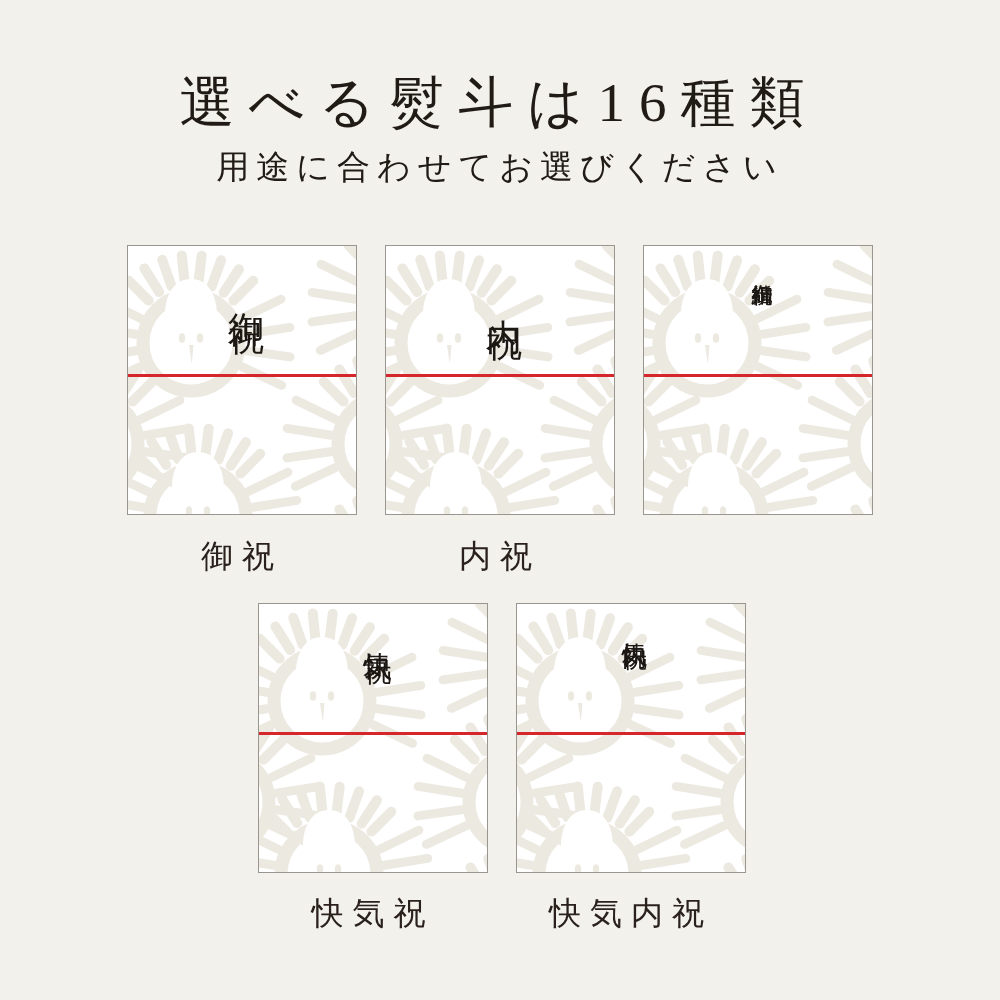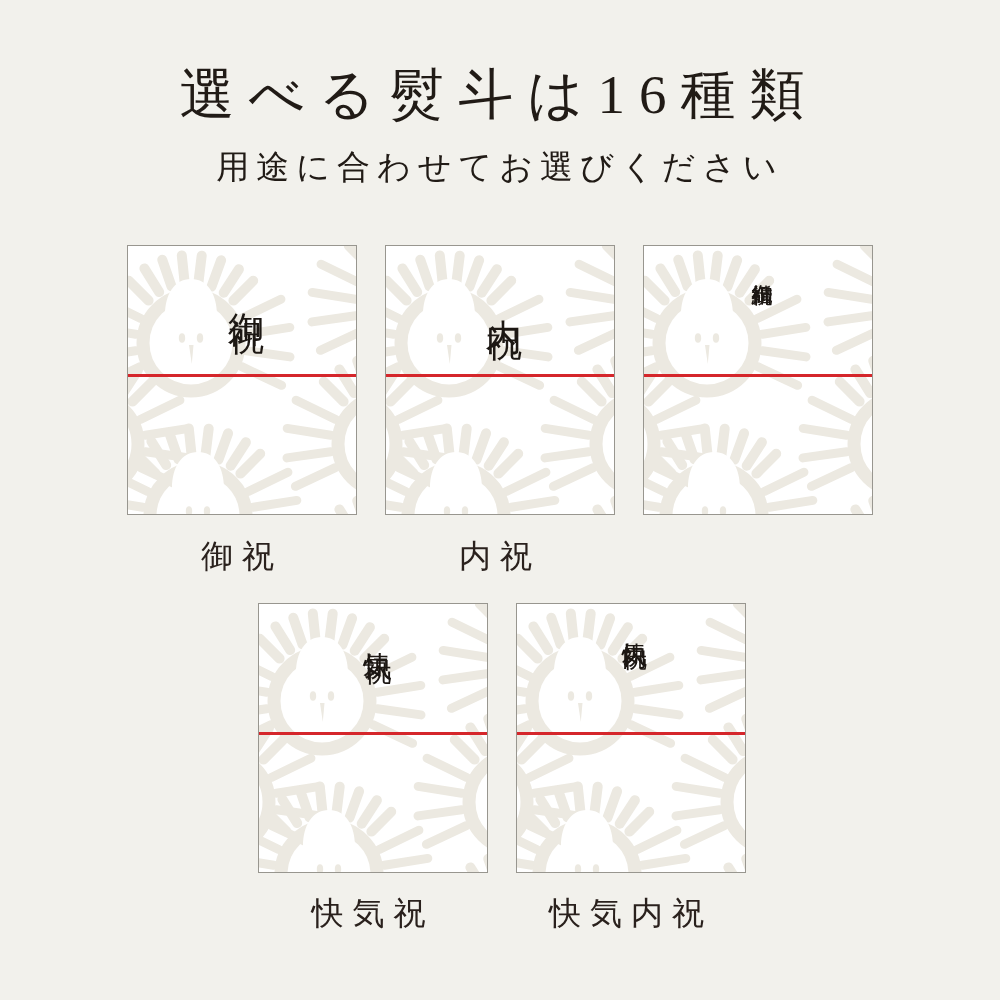--- a/index.html
+++ b/index.html
@@ -8,21 +8,21 @@
     --card-border:#98968f;
     --pattern:#ece9e1;
     --red:#d5262b;
     --ink:#211b16;
   }
   html,body{margin:0;padding:0;}
   body{background:var(--bg);font-family:"Liberation Serif","DejaVu Serif",serif;}
   .page{position:relative;width:1000px;height:1000px;background:var(--bg);overflow:hidden;margin:0 auto;}
 
   .title{
-    position:absolute;left:0;top:62px;width:998px;margin:0;
+    position:absolute;left:0;top:70px;width:998px;margin:0;
     text-align:center;font-size:55px;font-weight:500;letter-spacing:14px;
     color:var(--ink);line-height:1.2;
   }
   .subtitle{
     position:absolute;left:0;top:146px;width:1000px;margin:0;
     text-align:center;font-size:33px;font-weight:400;letter-spacing:7px;
     color:var(--ink);line-height:1.3;
   }
 
   .card{

